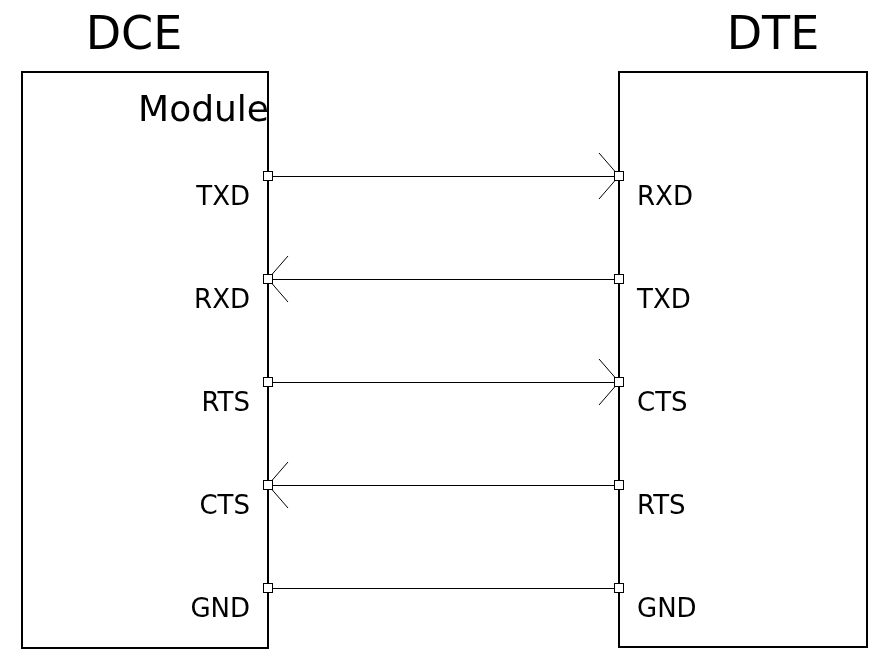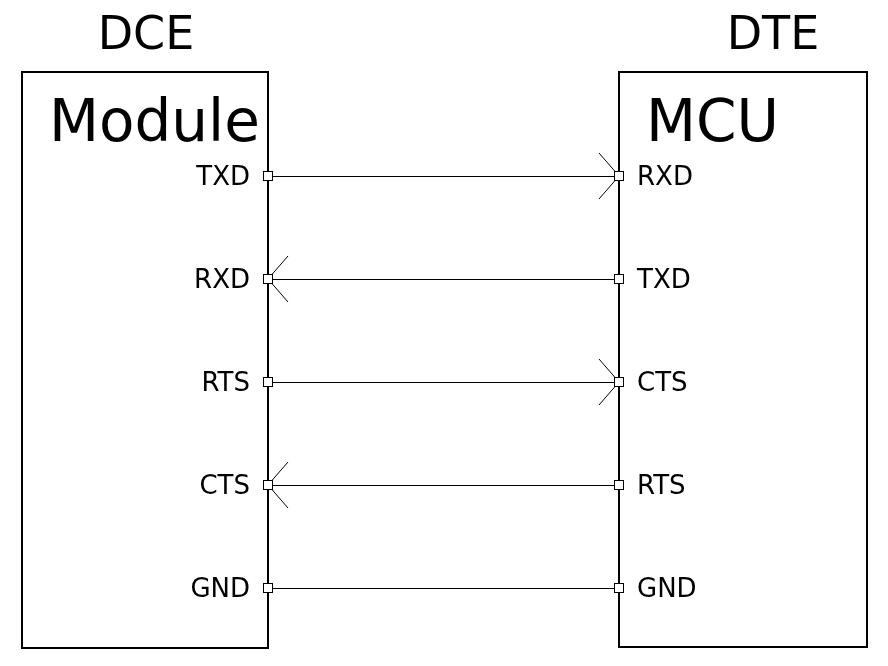--- a/index.html
+++ b/index.html
@@ -26,41 +26,41 @@
   .box-right { left: 618px; top: 71px; width: 250px; height: 577px; }
 
   .role-title {
     position: absolute;
     top: 7px;
     font-size: 46px;
     line-height: 1.16;
     text-align: center;
     white-space: nowrap;
   }
-  .role-left  { left: 22px;  width: 248px; }
+  .role-left  { left: 10px;  width: 248px; }
   .role-right { left: 648px; width: 250px; }
 
   .device-name {
     position: absolute;
     top: 88px;
-    font-size: 58px;
+    font-size: 36px;
     line-height: 1.16;
-    text-align: left;
+    text-align: right;
     white-space: nowrap;
-    padding-left: 28px;
   }
   .name-left  { left: 21px;  width: 248px; }
   .name-right { left: 618px; width: 250px; }
 
   .pin-label {
     position: absolute;
     font-size: 26px;
     height: 30px;
     line-height: 30px;
     white-space: nowrap;
+    margin-top: 20px;
   }
   .pin-left  { right: 638px; text-align: right; }
   .pin-right { left: 637px;  text-align: left; }
 
   #wires-svg {
     position: absolute;
     left: 0;
     top: 0;
     width: 888px;
     height: 666px;
@@ -74,21 +74,20 @@
   <div class="role-title role-left">DCE</div>
 
   <div class="role-title role-right">DTE</div>
 
   <div class="device-box box-left"></div>
 
   <div class="device-box box-right"></div>
 
   <div class="device-name name-left">Module</div>
 
-  <div class="device-name name-right">MCU</div>
 
   <svg id="wires-svg" viewBox="0 0 888 666">
       <line x1="268" y1="176" x2="619" y2="176" stroke="#000000" stroke-width="1" shape-rendering="crispEdges"></line>
       <polyline points="599,153 619,176 599,199" fill="none" stroke="#000000" stroke-width="1"></polyline>
       <line x1="268" y1="279" x2="619" y2="279" stroke="#000000" stroke-width="1" shape-rendering="crispEdges"></line>
       <polyline points="288,256 268,279 288,302" fill="none" stroke="#000000" stroke-width="1"></polyline>
       <line x1="268" y1="382" x2="619" y2="382" stroke="#000000" stroke-width="1" shape-rendering="crispEdges"></line>
       <polyline points="599,359 619,382 599,405" fill="none" stroke="#000000" stroke-width="1"></polyline>
       <line x1="268" y1="485" x2="619" y2="485" stroke="#000000" stroke-width="1" shape-rendering="crispEdges"></line>
       <polyline points="288,462 268,485 288,508" fill="none" stroke="#000000" stroke-width="1"></polyline>

